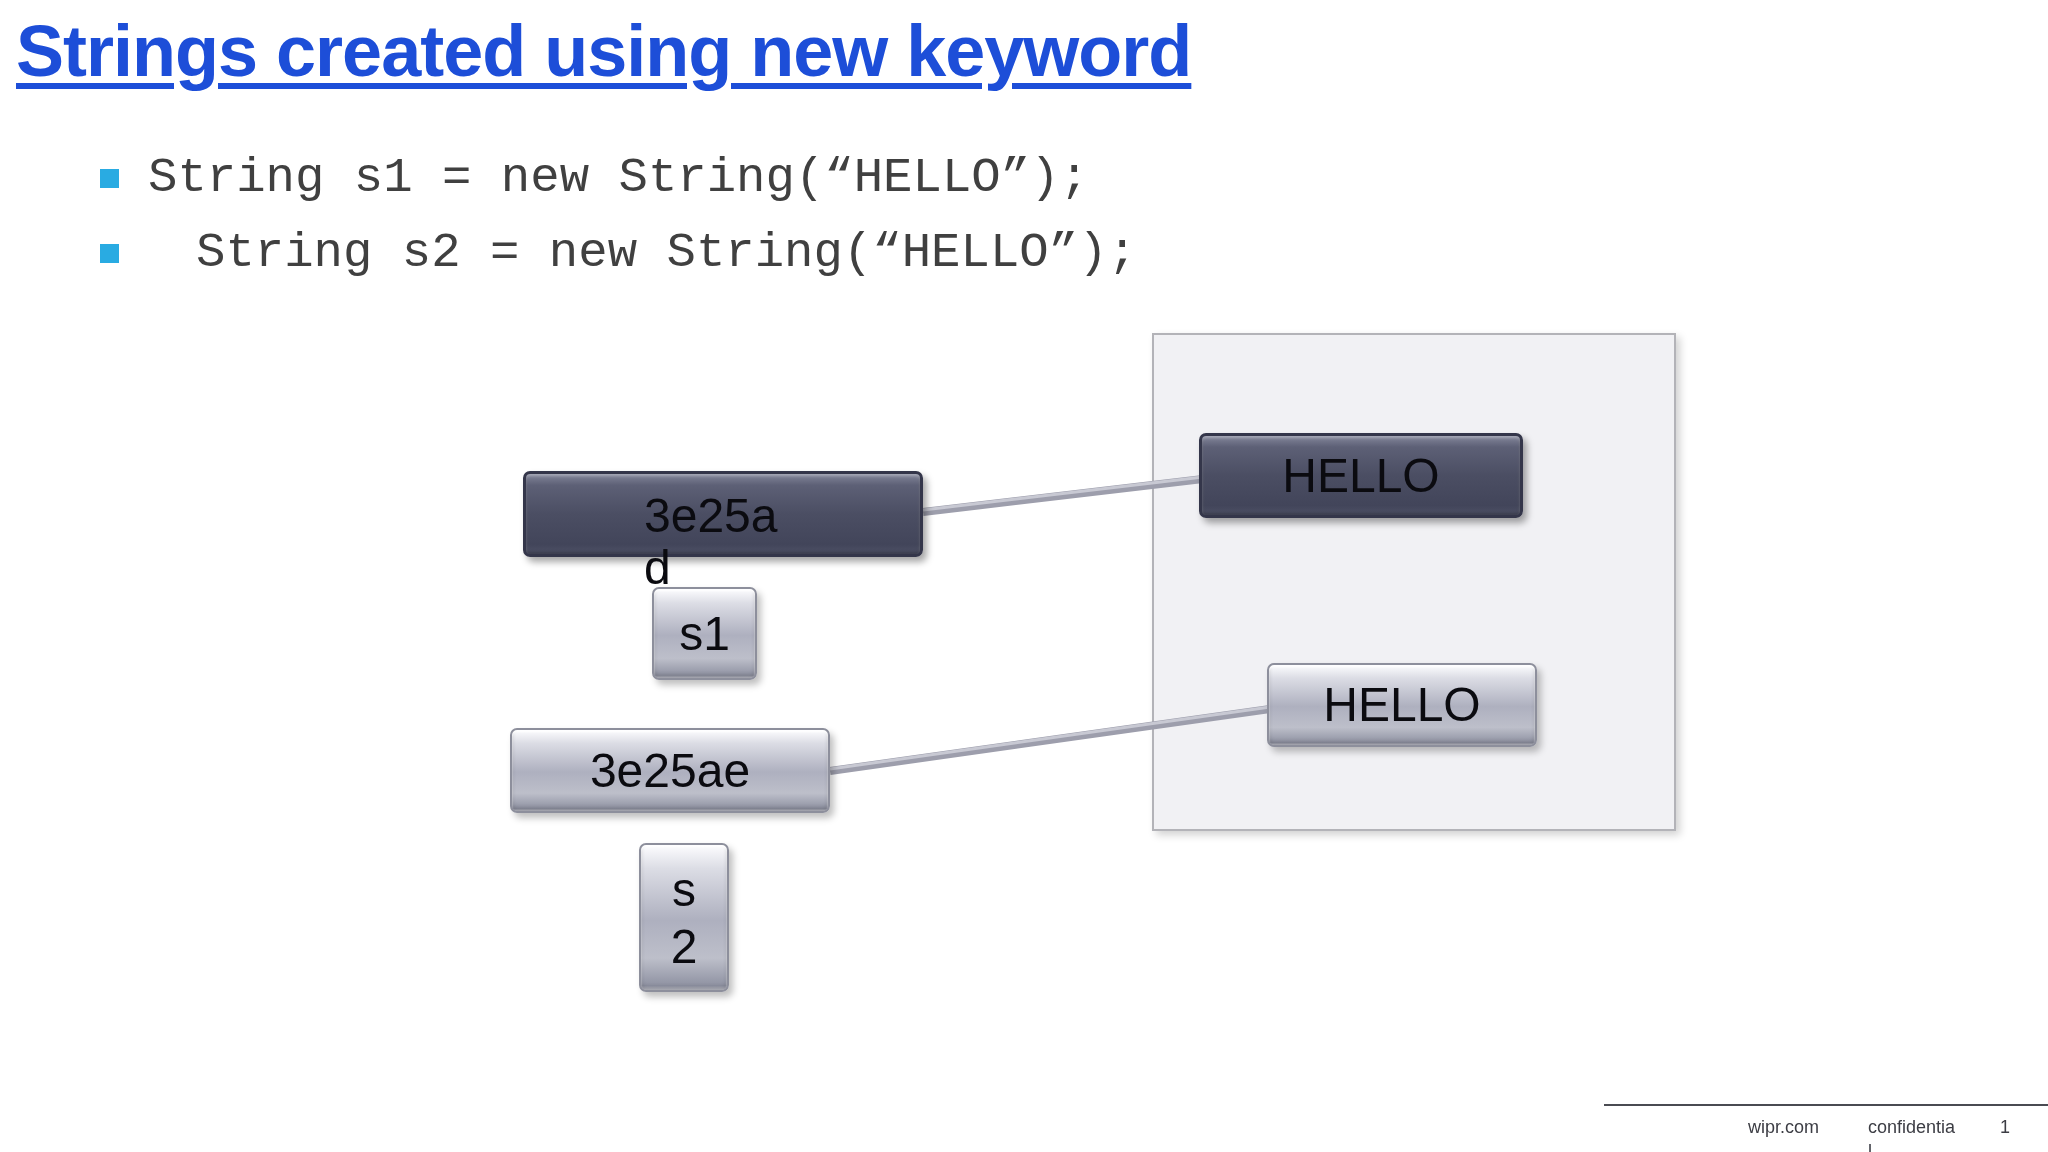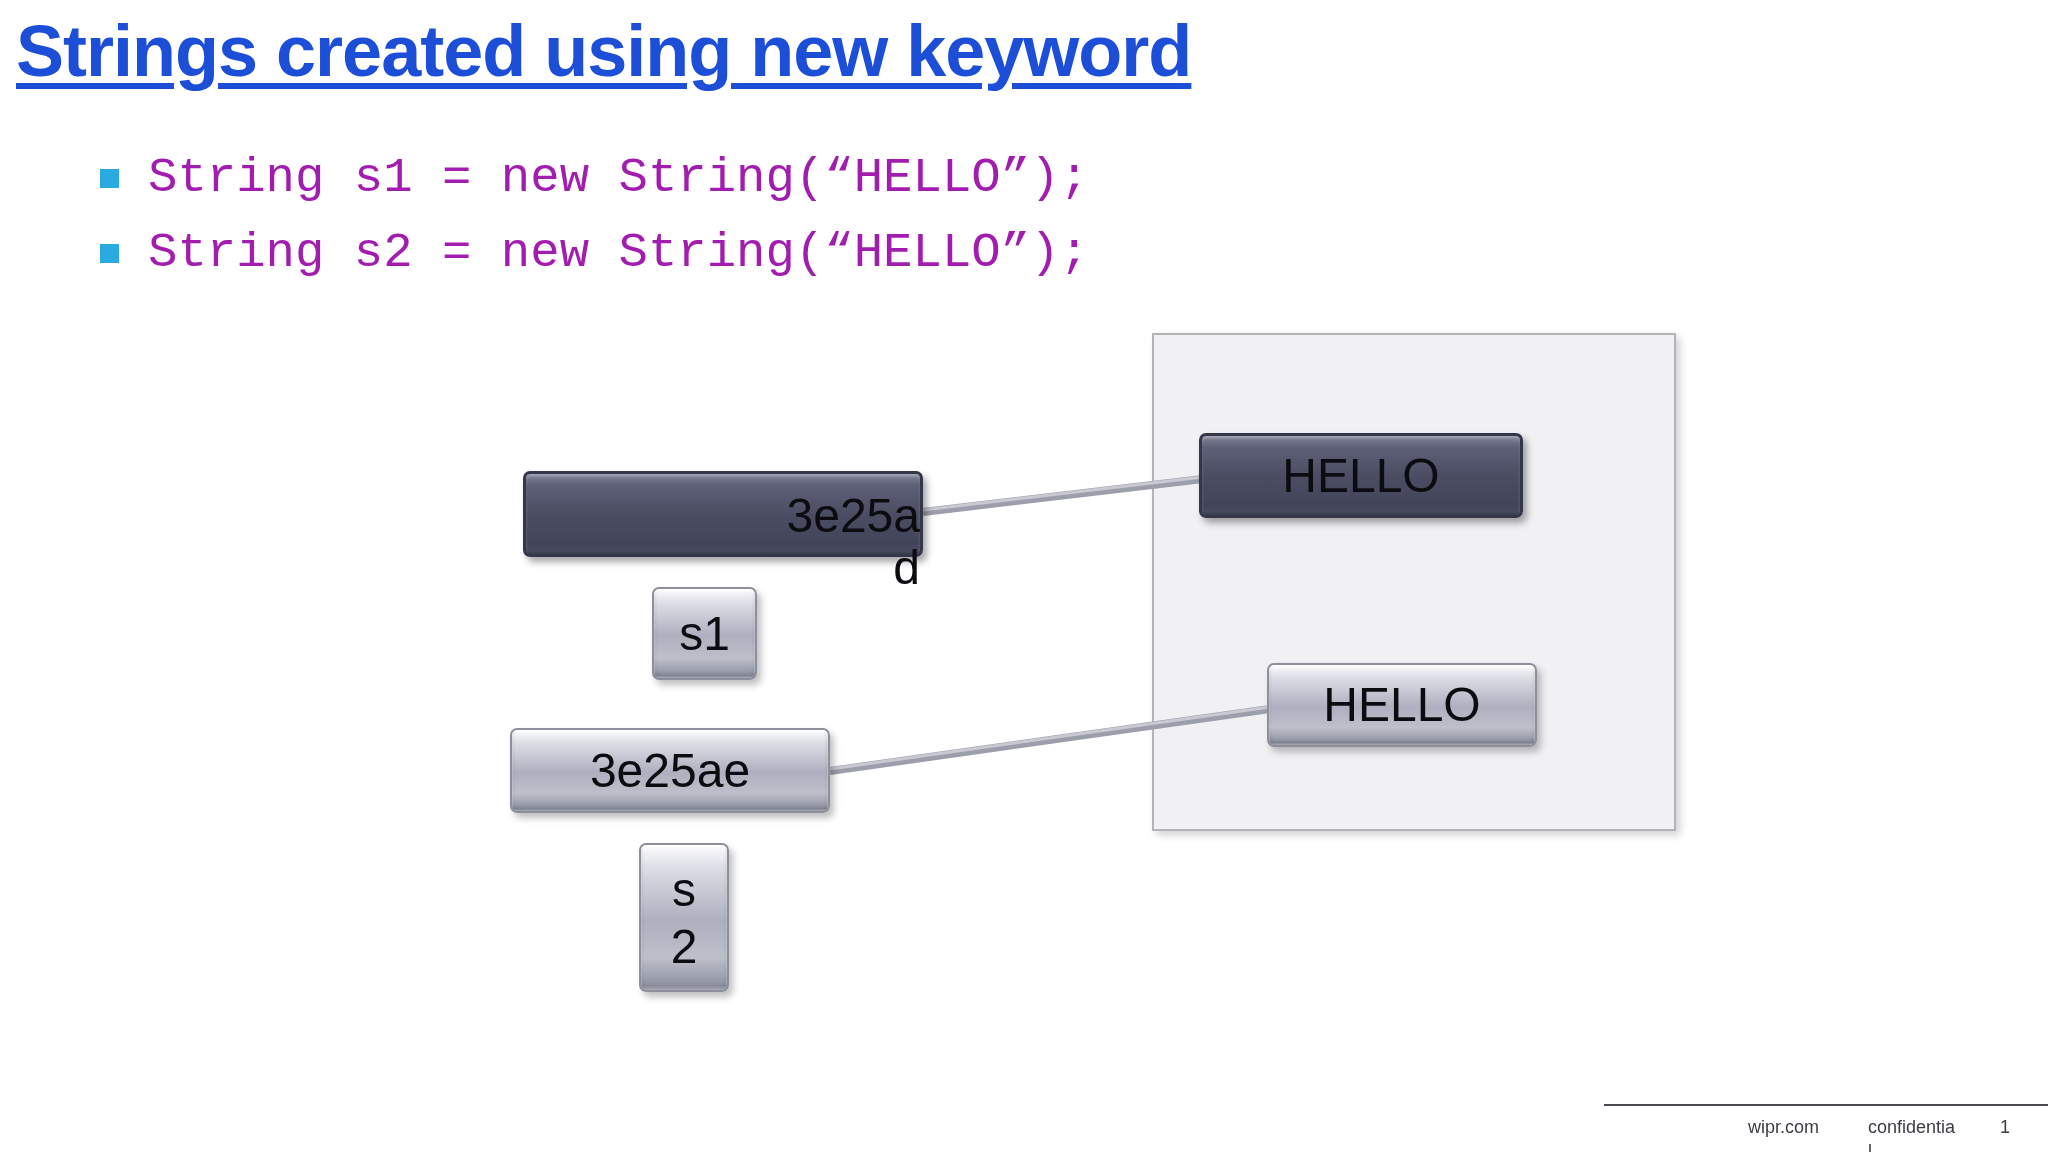--- a/index.html
+++ b/index.html
@@ -18,28 +18,28 @@
     color:#1d4ed8;
     text-decoration:underline;
     text-decoration-thickness:6px;
     text-underline-offset:7px;
     white-space:nowrap;
   }
 
   
   .bullets{position:absolute;left:100px;top:149px;}
   .bullet-row{display:flex;align-items:center;height:58px;}
-  .bullet-row + .bullet-row{margin-top:17px;}
+  .bullet-row + .bullet-row{margin-top:17px;gap:48px;}
   .bullet-sq{
     width:19px;height:19px;flex:0 0 19px;
     background:#29ABE2;margin-right:29px;
   }
   .bullet-text{
     font-family:"Liberation Mono","DejaVu Sans Mono",monospace;
-    font-size:49px;color:#a21caf;white-space:pre;
+    font-size:49px;color:#404040;white-space:pre;
   }
 
   
   .diagram-label{
     font-family:"Liberation Sans",sans-serif;
     font-size:48px;color:#0b0b10;line-height:52px;
   }
 
   .heap-container{
     position:absolute;left:1152px;top:333px;width:524px;height:498px;
@@ -65,21 +65,21 @@
     box-shadow:4px 5px 7px rgba(0,0,0,0.25), inset 0 2px 2px rgba(255,255,255,0.85), inset 0 -3px 4px rgba(0,0,0,0.18);
   }
 
   .node-text-center{
     display:flex;align-items:center;justify-content:center;
     width:100%;height:100%;
   }
 
   
   .ref1{left:523px;top:471px;width:400px;height:86px;overflow:visible;}
-  .ref1 .line{display:block;text-align:right;padding-left:118px;}
+  .ref1 .line{display:block;text-align:left;padding-left:118px;}
   .ref1 .lines{padding-top:16px;}
 
   .heap-str1{left:1199px;top:433px;width:324px;height:85px;}
   .heap-str2{left:1267px;top:663px;width:270px;height:84px;}
   .s1-box{left:652px;top:587px;width:105px;height:93px;}
   .ref2{left:510px;top:728px;width:320px;height:85px;}
   .s2-box{left:639px;top:843px;width:90px;height:149px;}
   .s2-box .node-text-center{flex-direction:column;line-height:57px;}
 
   

